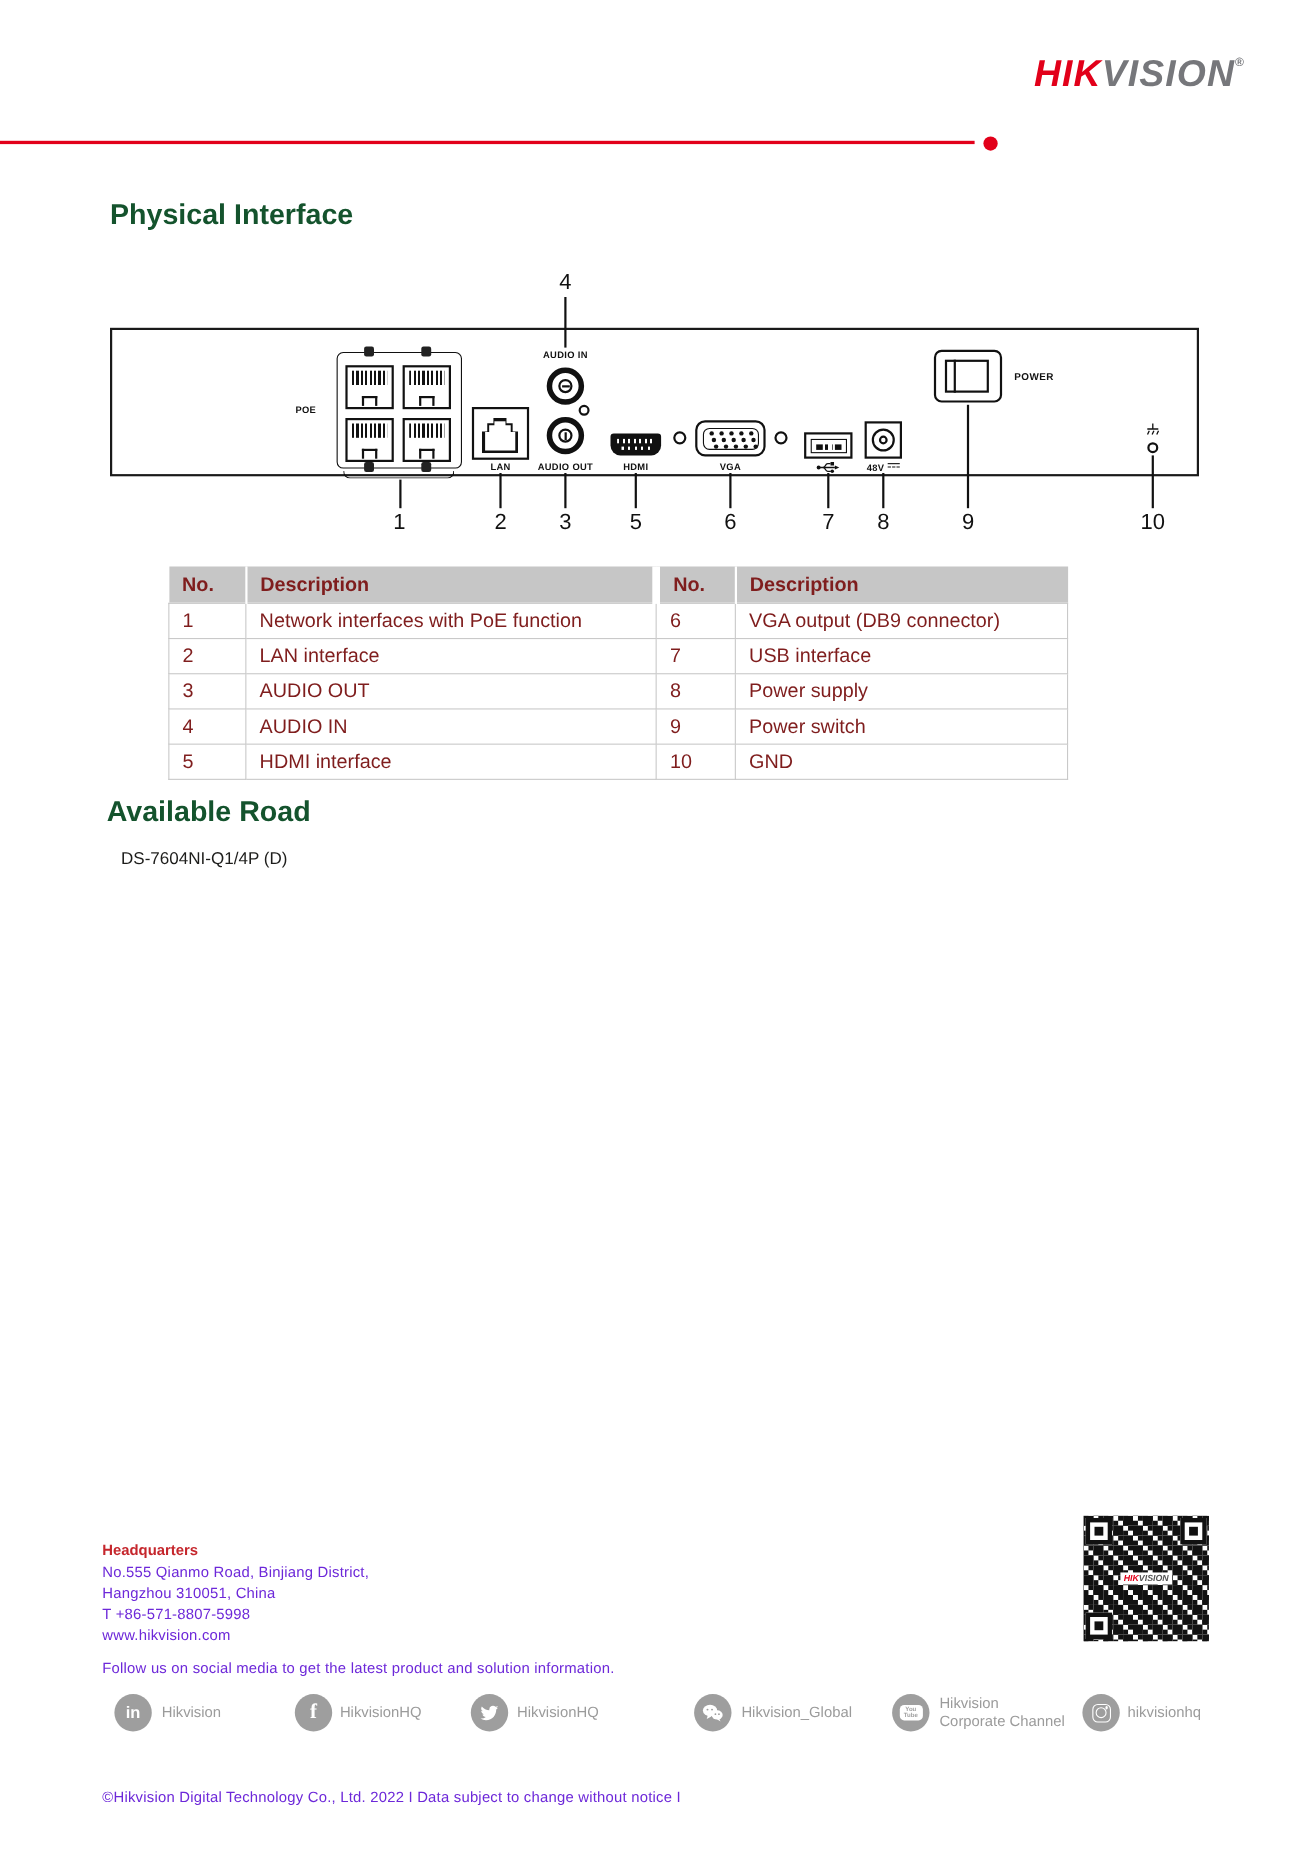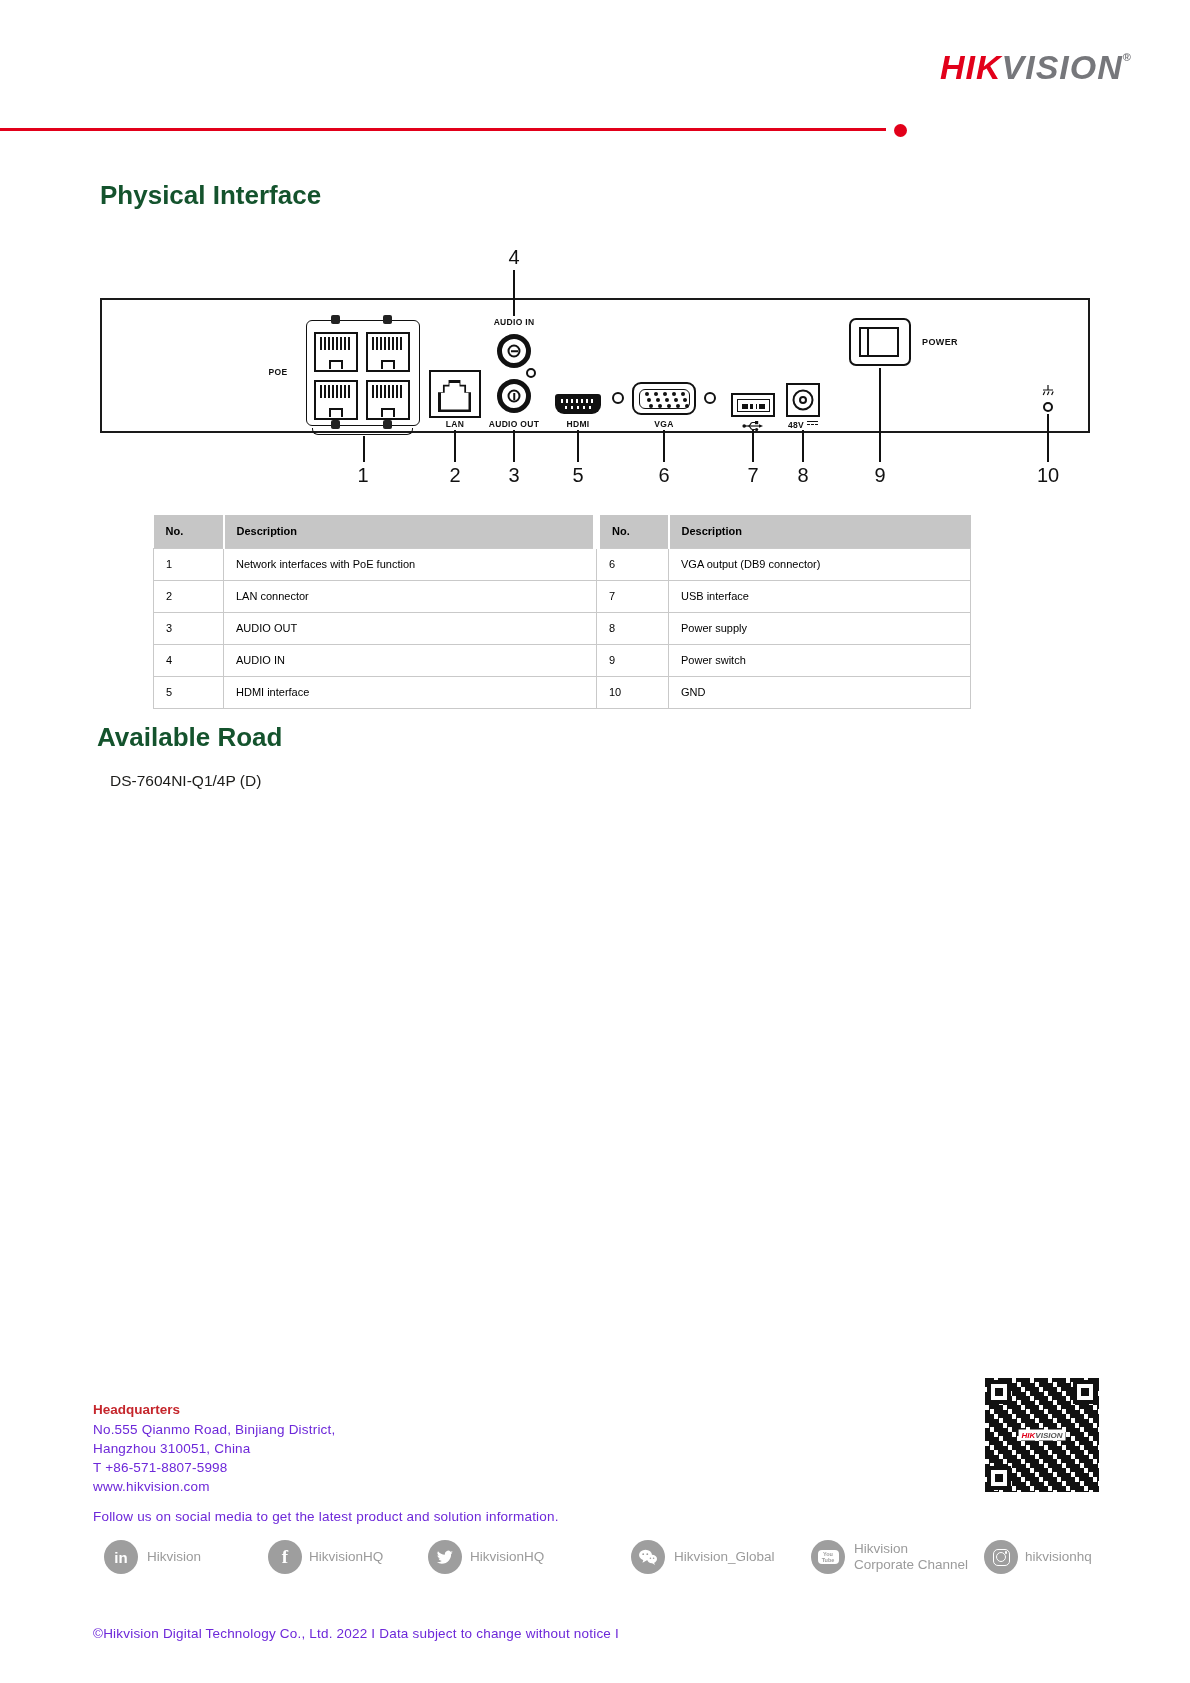--- a/index.html
+++ b/index.html
@@ -85,21 +85,21 @@
   .pswitch { position:absolute; left:849px; top:318px; width:62px; height:48px; border:2px solid #111; border-radius:7px; background:#fff; }
   .pswitch .rocker { position:absolute; left:8px; top:7px; width:40px; height:30px; border:2px solid #111; }
   .pswitch .div { position:absolute; left:16px; top:7px; width:2px; height:30px; background:#111; }
   .power-label { position:absolute; left:922px; top:337px; font-size:9px; font-weight:bold; letter-spacing:0.4px; color:#111; }
 
   .gnd-sym { position:absolute; left:1040px; top:384px; }
   .gnd-hole { position:absolute; left:1043px; top:402px; width:10px; height:10px; border:2.5px solid #111; border-radius:50%; }
 
   
   .itable { position:absolute; left:153px; top:515px; width:817px; border-collapse:collapse;
-            font-size:11px; color:#000000; table-layout:fixed; }
+            font-size:18px; color:#7f1d1d; table-layout:fixed; }
   .itable th { background:#C6C6C6; text-align:left; font-weight:bold; height:33px;
                padding-left:12px; border-right:2px solid #fff; }
   .itable th.split { border-right:7px solid #fff; }
   .itable th:last-child { border-right:none; }
   .itable td { height:32px; padding-left:12px; border:1px solid #c9c9c9; background:#fff; }
 
   
   .f-red { position:absolute; left:93px; top:1402px; font-size:13.5px; font-weight:bold; color:#C5262C; }
   .f-gray { position:absolute; left:93px; font-size:13.5px; color:#6d28d9; letter-spacing:0.2px; }
   .qr { position:absolute; left:985px; top:1378px; width:114px; height:114px;
@@ -276,21 +276,21 @@
     </thead>
     <tbody>
       <tr>
         <td>1</td>
         <td>Network interfaces with PoE function</td>
         <td>6</td>
         <td>VGA output (DB9 connector)</td>
       </tr>
       <tr>
         <td>2</td>
-        <td>LAN connector</td>
+        <td>LAN interface</td>
         <td>7</td>
         <td>USB interface</td>
       </tr>
       <tr>
         <td>3</td>
         <td>AUDIO OUT</td>
         <td>8</td>
         <td>Power supply</td>
       </tr>
       <tr>

